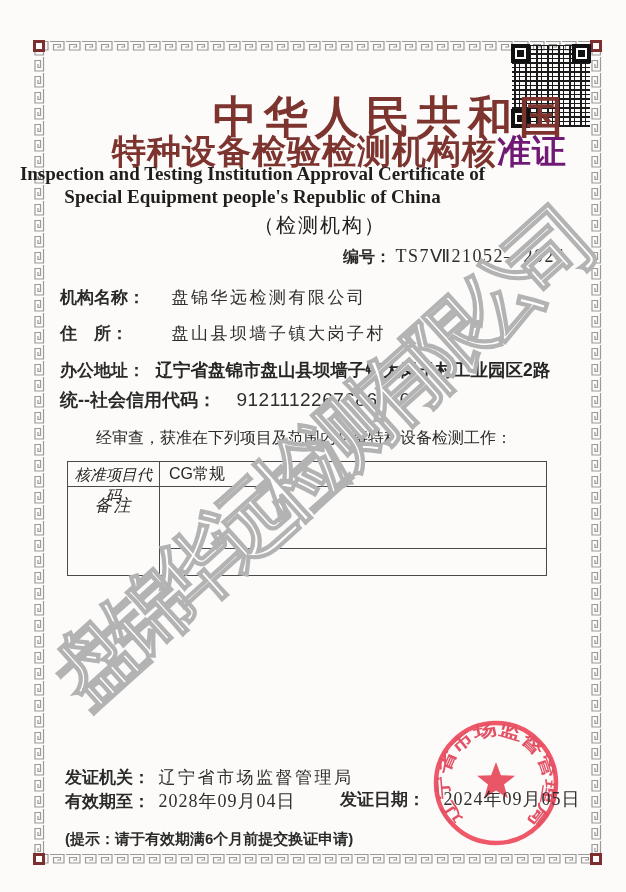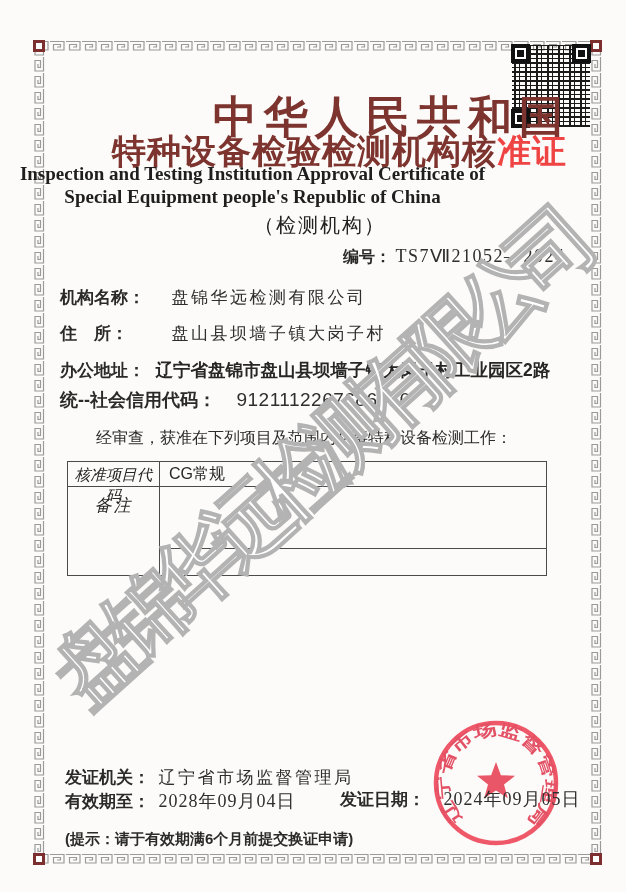--- a/index.html
+++ b/index.html
@@ -21,21 +21,21 @@
       repeating-linear-gradient(90deg,transparent 0 2px,#1a1a1a 2px 4px,transparent 4px 7px,#1a1a1a 7px 8px,transparent 8px 11px);
   }
   .finder{position:absolute;width:19px;height:19px;box-sizing:border-box;
     background:#fff;border:4px solid #111;display:flex;}
   .finder::after{content:"";margin:auto;width:7px;height:7px;background:#111;}
   
   .t-cn{position:absolute;font-family:"Liberation Serif",serif;font-weight:bold;
     color:#7d332e;white-space:nowrap;z-index:10;}
   .t1{left:213px;top:88px;font-size:44px;letter-spacing:7px;}
   .t2{left:112px;top:129px;font-size:34px;letter-spacing:1px;}
-  .t2 .accent{color:#ef4444;}
+  .t2 .accent{color:#701a75;}
   .t-en{position:absolute;left:0;width:505px;text-align:center;z-index:10;
     font-family:"Liberation Serif",serif;font-weight:bold;color:#1e1e1e;
     font-size:19px;white-space:nowrap;}
   .e1{top:163px;}
   .e2{top:186px;}
   .subtitle{position:absolute;left:0;width:640px;text-align:center;top:212px;
     font-size:20px;color:#222;letter-spacing:2px;z-index:10;}
   .numline{position:absolute;left:343px;top:245px;z-index:10;white-space:nowrap;}
   .numline .lab{font-size:16px;font-weight:bold;color:#2a2a2a;}
   .numline .val{font-family:"Liberation Serif",serif;font-size:18px;letter-spacing:1.5px;color:#2e2e2e;}

